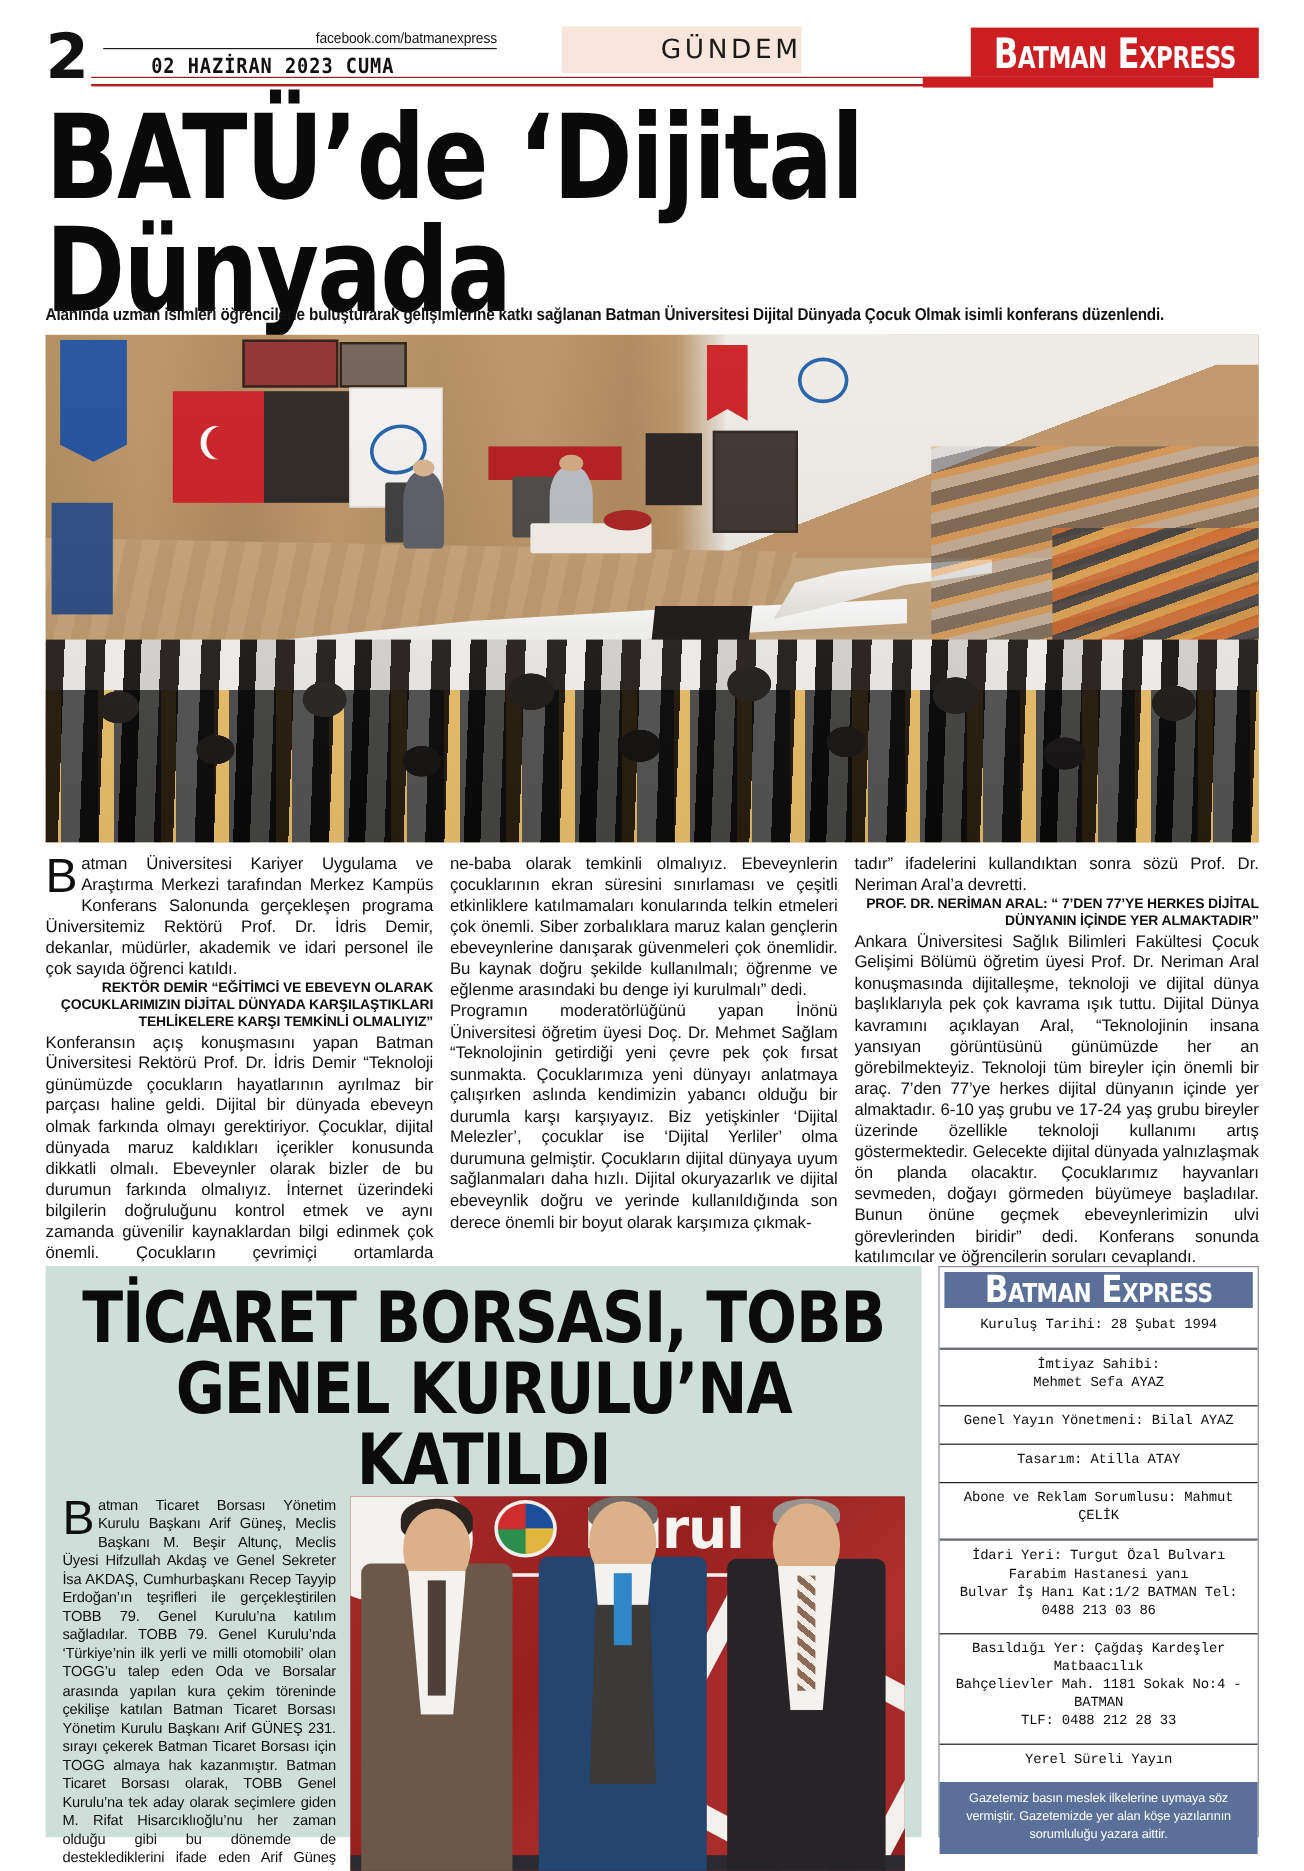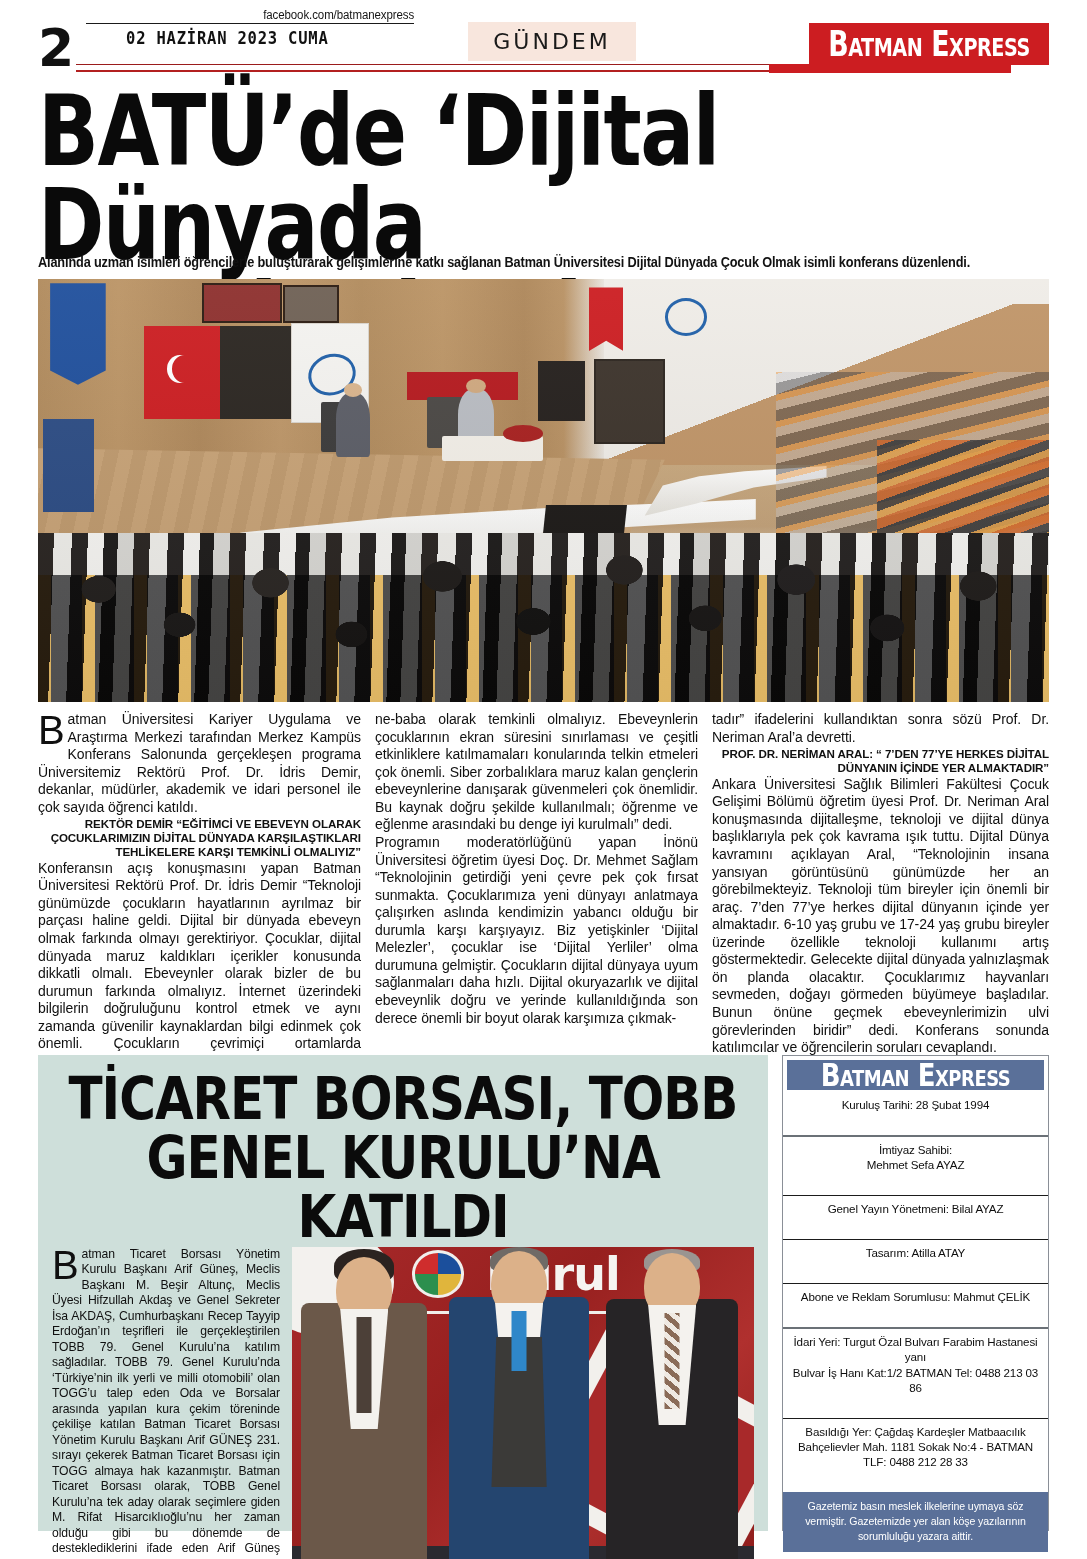--- a/index.html
+++ b/index.html
@@ -36,21 +36,21 @@
     font-weight: 700;
     line-height: 0.85;
     letter-spacing: -2px;
     color: #111;
     padding-bottom: 2px;
     width: 46px;
   }
   .top-left-stack {
     flex: 0 0 auto;
     width: 330px;
-    padding-bottom: 21px;
+    padding-bottom: 4px;
   }
   .fb-row {
     display: flex;
     align-items: flex-end;
     justify-content: flex-end;
     gap: 0;
     border-bottom: 1.6px solid #1a1a1a;
     padding-bottom: 1px;
     margin-left: 2px;
   }
@@ -74,26 +74,26 @@
     color: #111;
     padding: 5px 0 4px 42px;
     white-space: nowrap;
     transform: scaleY(1.12);
     transform-origin: left center;
   }
   .section-tag {
     position: absolute;
     left: 430px;
     bottom: 11px;
-    width: 168px;
+    width: 200px;
     height: 39px;
     background: #f8e6dd;
     display: flex;
     align-items: center;
-    justify-content: center;
+    justify-content: flex-end;
   }
   .section-tag span {
     font-family: "DejaVu Sans", sans-serif;
     font-size: 22px;
     letter-spacing: 3px;
     color: #1a1a1a;
     font-weight: 400;
   }
   .brand-box {
     position: absolute;
@@ -571,22 +571,22 @@
     font-size: 26px;
     color: #ffffff;
     letter-spacing: -0.5px;
     transform: scaleY(1.2);
     font-variant: small-caps;
     white-space: nowrap;
   }
   .imp-rows { flex: 1; display:flex; flex-direction:column; }
   .imp-row {
     border-top: 1px solid #1b1b1b;
-    padding: 5px 8px 23px 8px;
-    font-family: Liberation Sans, sans-serif;
+    padding: 5px 8px 11px 8px;
+    font-family: Liberation Mono, monospace;
     font-size: 11.6px;
     line-height: 1.3;
     text-align: center;
     color: #0e0e0e;
     letter-spacing: -0.15px;
   }
   .imp-row:first-child { border-top: none; padding-top: 7px; }
   .imp-row.thick { border-top: 2.5px solid #6b7177; }
   .imp-row .ln { display: block; }
   .imp-note {
@@ -753,20 +753,23 @@
           </div>
           <div class="imp-row thick">
             <span class="ln">İdari Yeri: Turgut Özal Bulvarı Farabim Hastanesi yanı</span>
             <span class="ln">Bulvar İş Hanı Kat:1/2 BATMAN Tel: 0488 213 03 86</span>
           </div>
           <div class="imp-row">
             <span class="ln">Basıldığı Yer: Çağdaş Kardeşler Matbaacılık</span>
             <span class="ln">Bahçelievler Mah. 1181 Sokak No:4  -  BATMAN</span>
             <span class="ln">TLF: 0488 212 28 33</span>
           </div>
+          <div class="imp-row">
+            <span class="ln">Yerel Süreli Yayın</span>
+          </div>
         </div>
       <div class="imp-note">
         <span class="ln">Gazetemiz basın meslek ilkelerine uymaya söz vermiştir.</span>
         <span class="ln">Gazetemizde yer alan köşe yazılarının sorumluluğu yazara aittir.</span>
       </div>
     </div>
 
   </div>
 </div>
 

